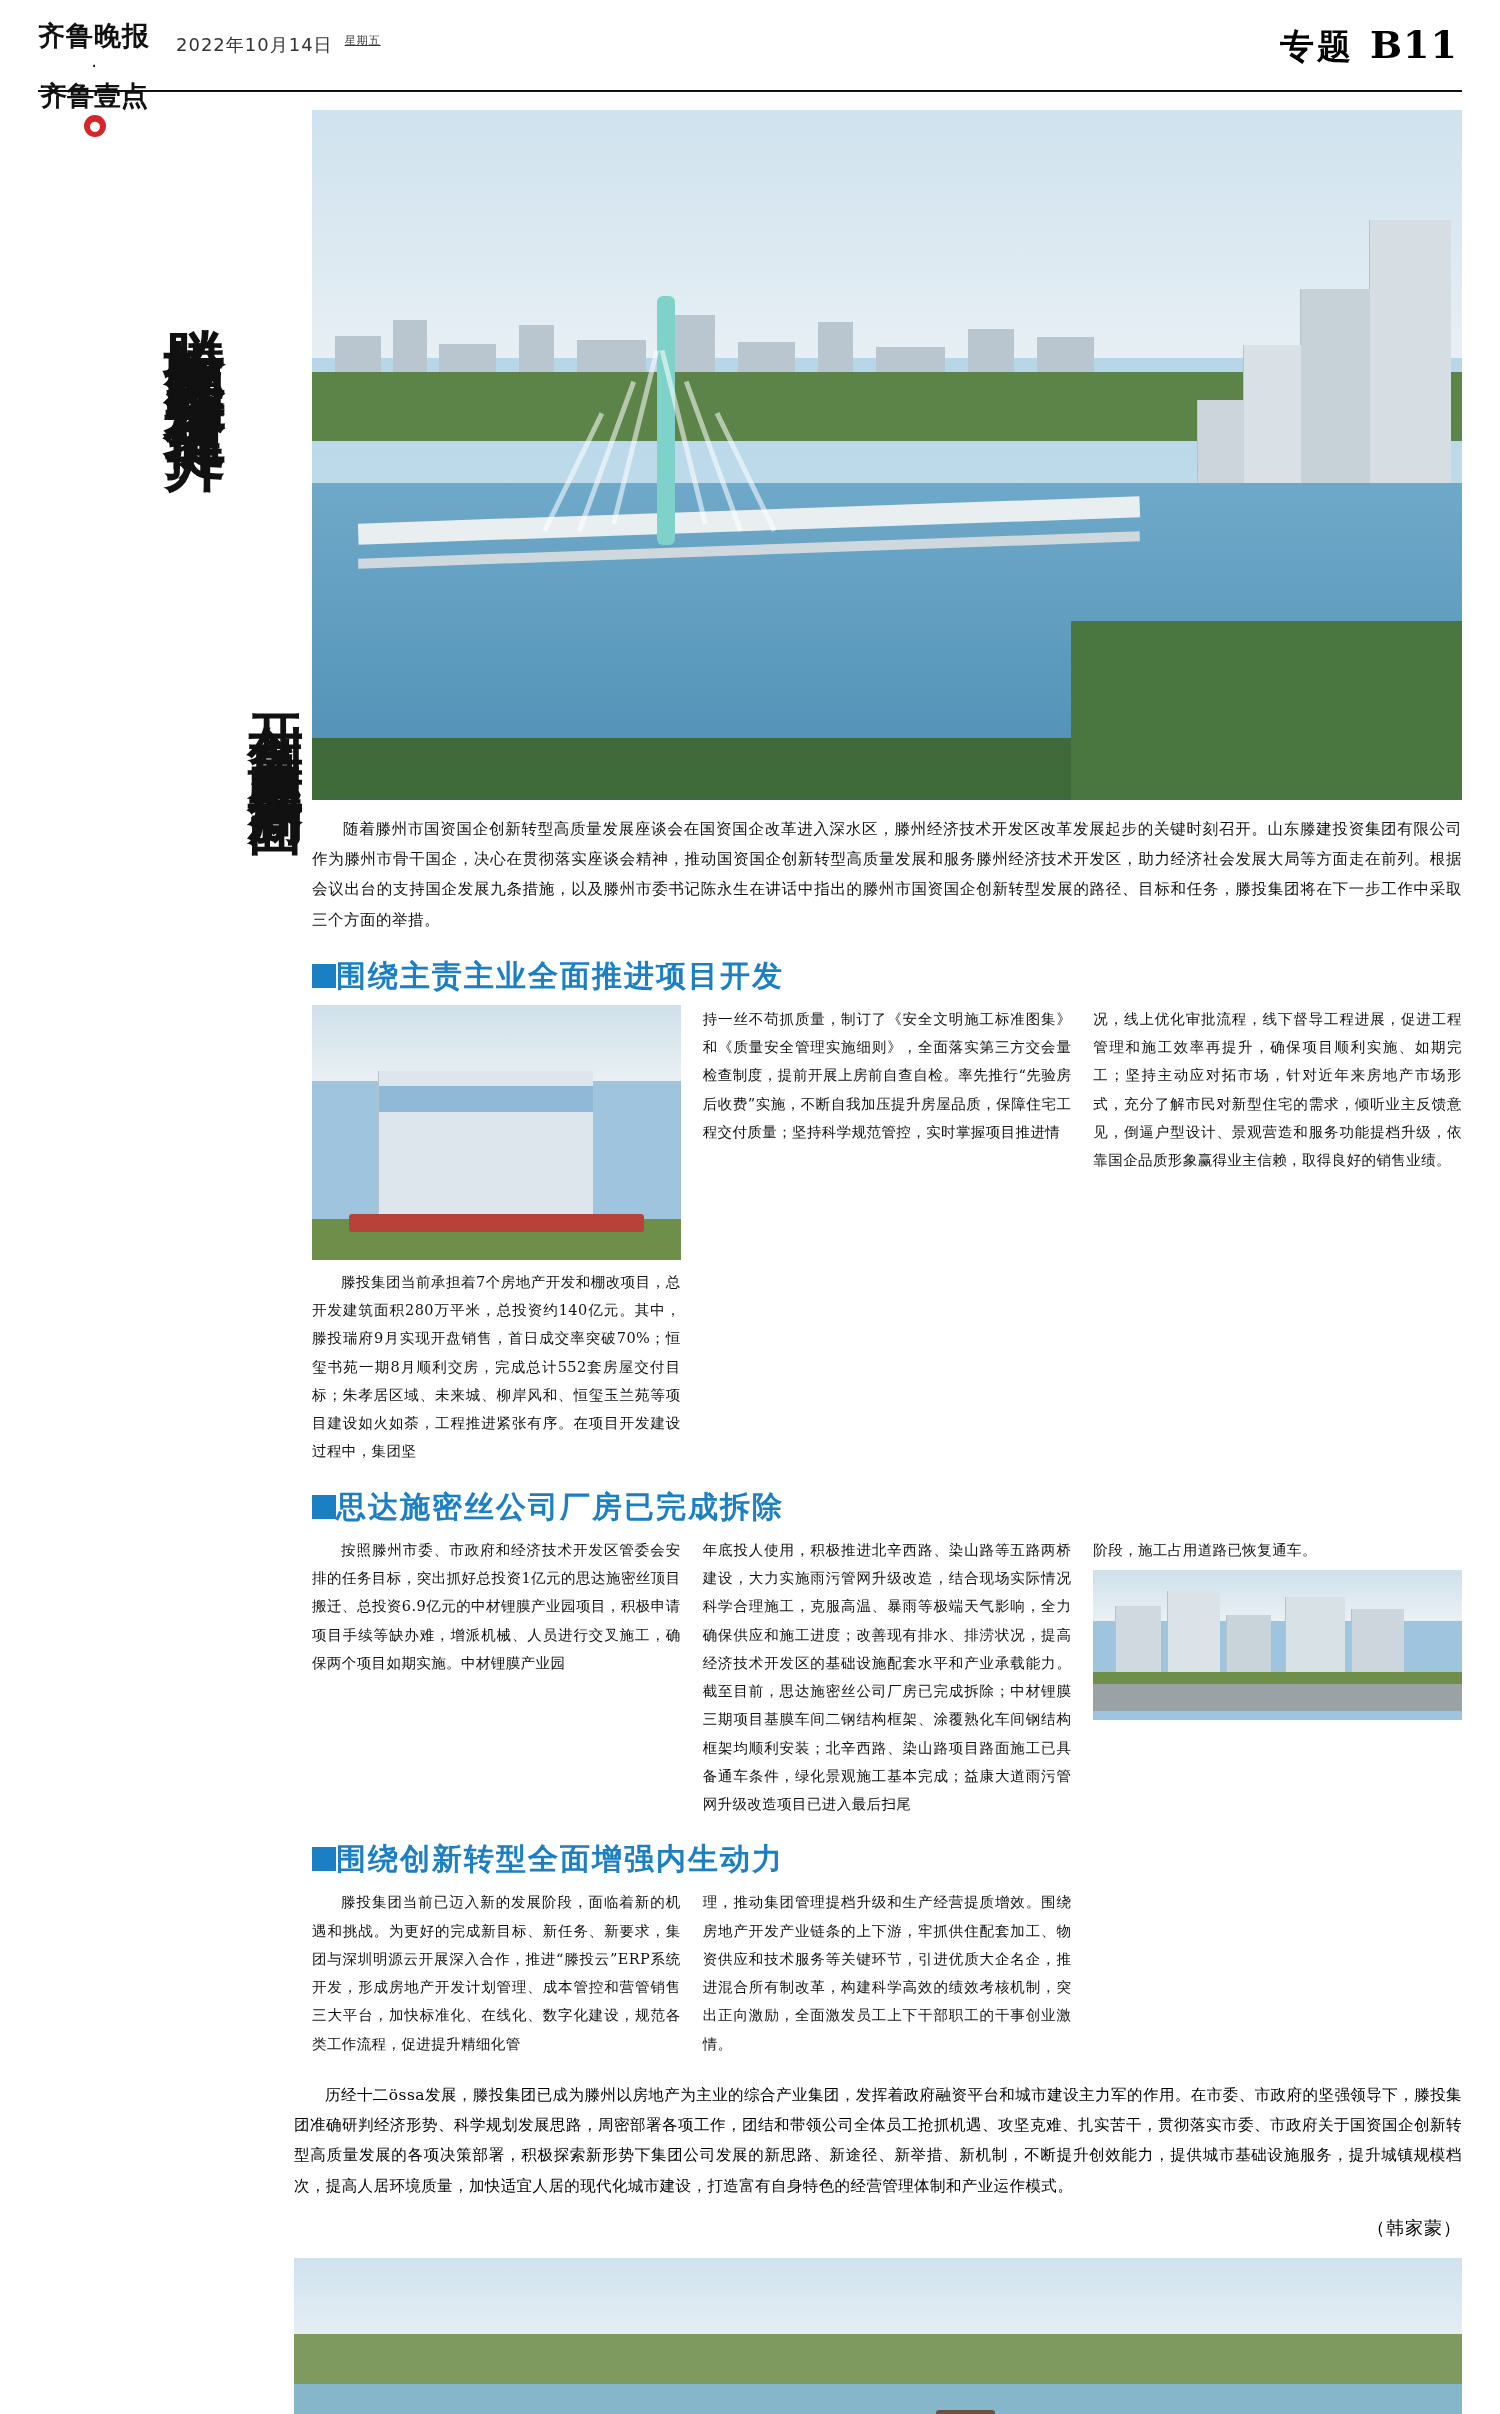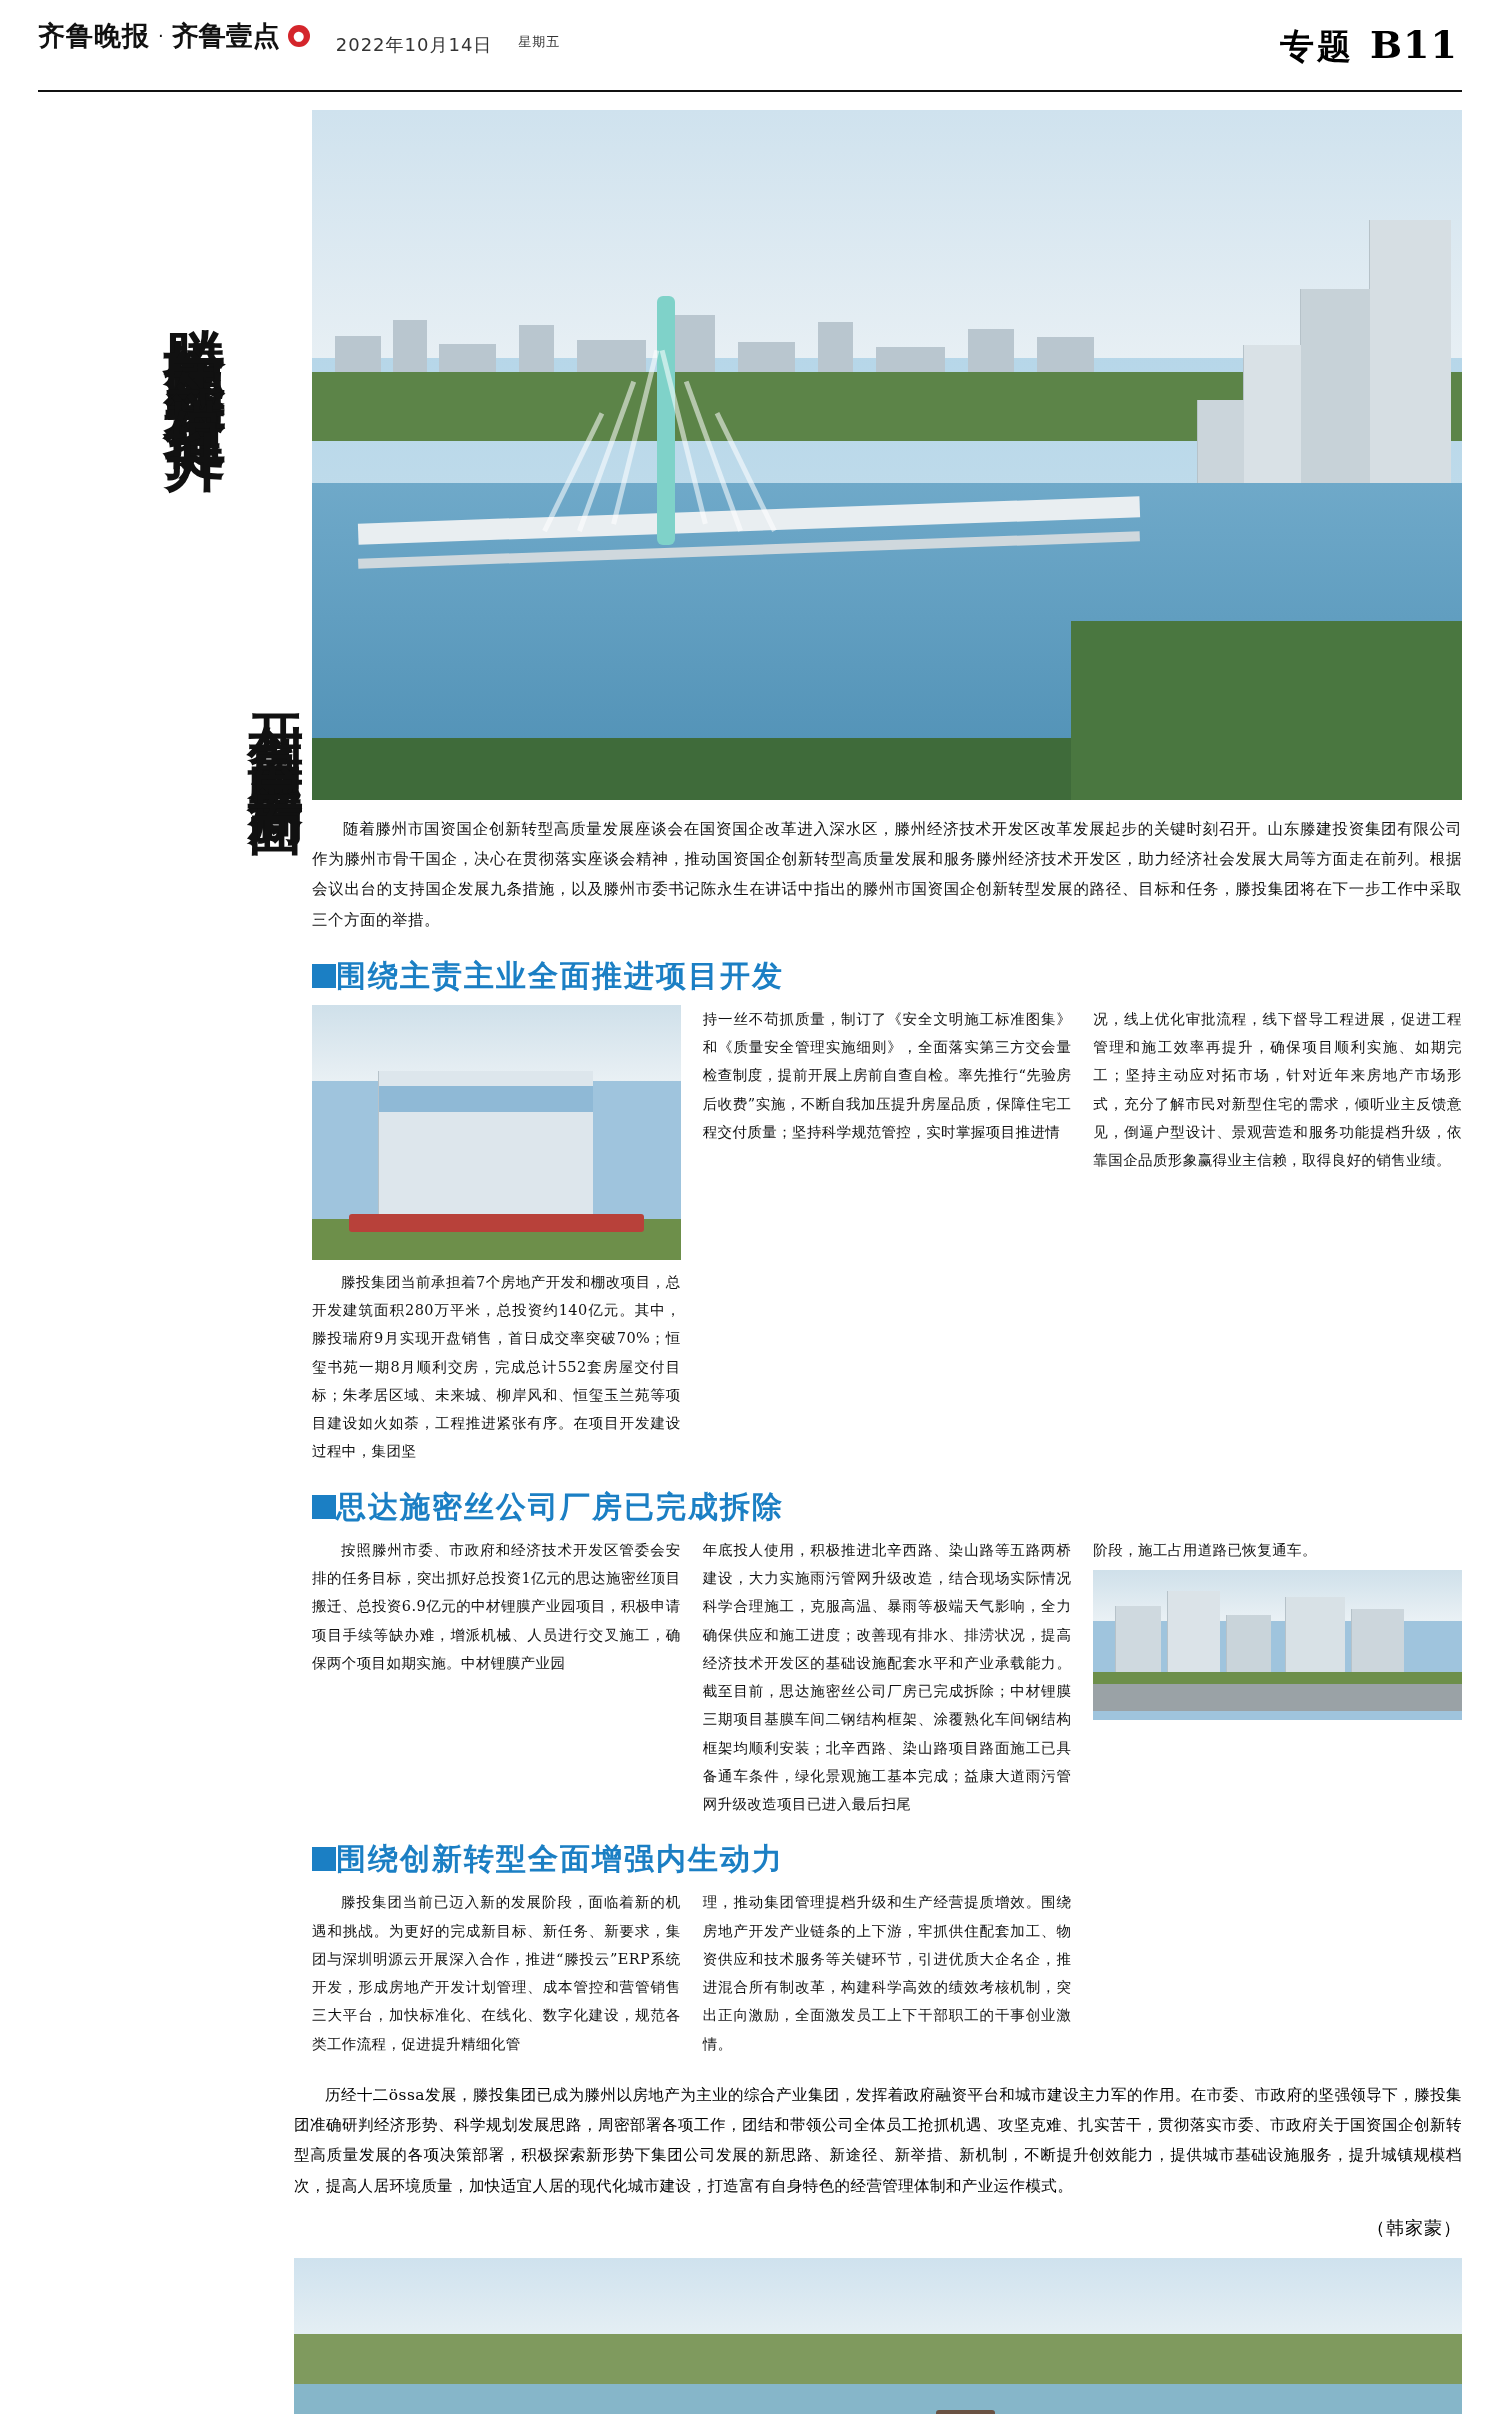--- a/index.html
+++ b/index.html
@@ -23,21 +23,21 @@
   .masthead{
     position:relative;
     height:92px;
     margin:0 38px;
     display:flex;
     align-items:flex-start;
     border-bottom:2px solid #111;
     padding-top:22px;
     box-sizing:border-box;
   }
-  .logo-wrap{display:flex;align-items:center;gap:6px;}
+  .logo-wrap{display:flex;align-items:center;gap:6px;flex-direction:column;}
   .logo-main{
     font-family:"DejaVu Serif","Liberation Serif",serif;
     font-weight:bold;
     font-size:27px;
     letter-spacing:1px;
     color:#111;
     line-height:1;
   }
   .logo-dot{font-size:18px;color:#111;padding:0 2px;}
   .logo-sub{
@@ -60,25 +60,26 @@
     vertical-align:middle;
   }
   .masthead-date{
     margin-left:26px;
     font-size:18px;
     color:#333;
     padding-top:11px;
     letter-spacing:1px;
   }
   .masthead-week{
-    margin-left:26px;
-    font-size:13px;
+    margin-left:12px;
+    font-size:11px;
     color:#333;
     padding-top:11px;
     letter-spacing:1px;
+    text-decoration:underline;
   }
   .masthead-right{
     margin-left:auto;
     display:flex;
     align-items:baseline;
     gap:16px;
     padding-right:4px;
   }
   .section-name{
     font-family:"DejaVu Serif","Liberation Serif",serif;

